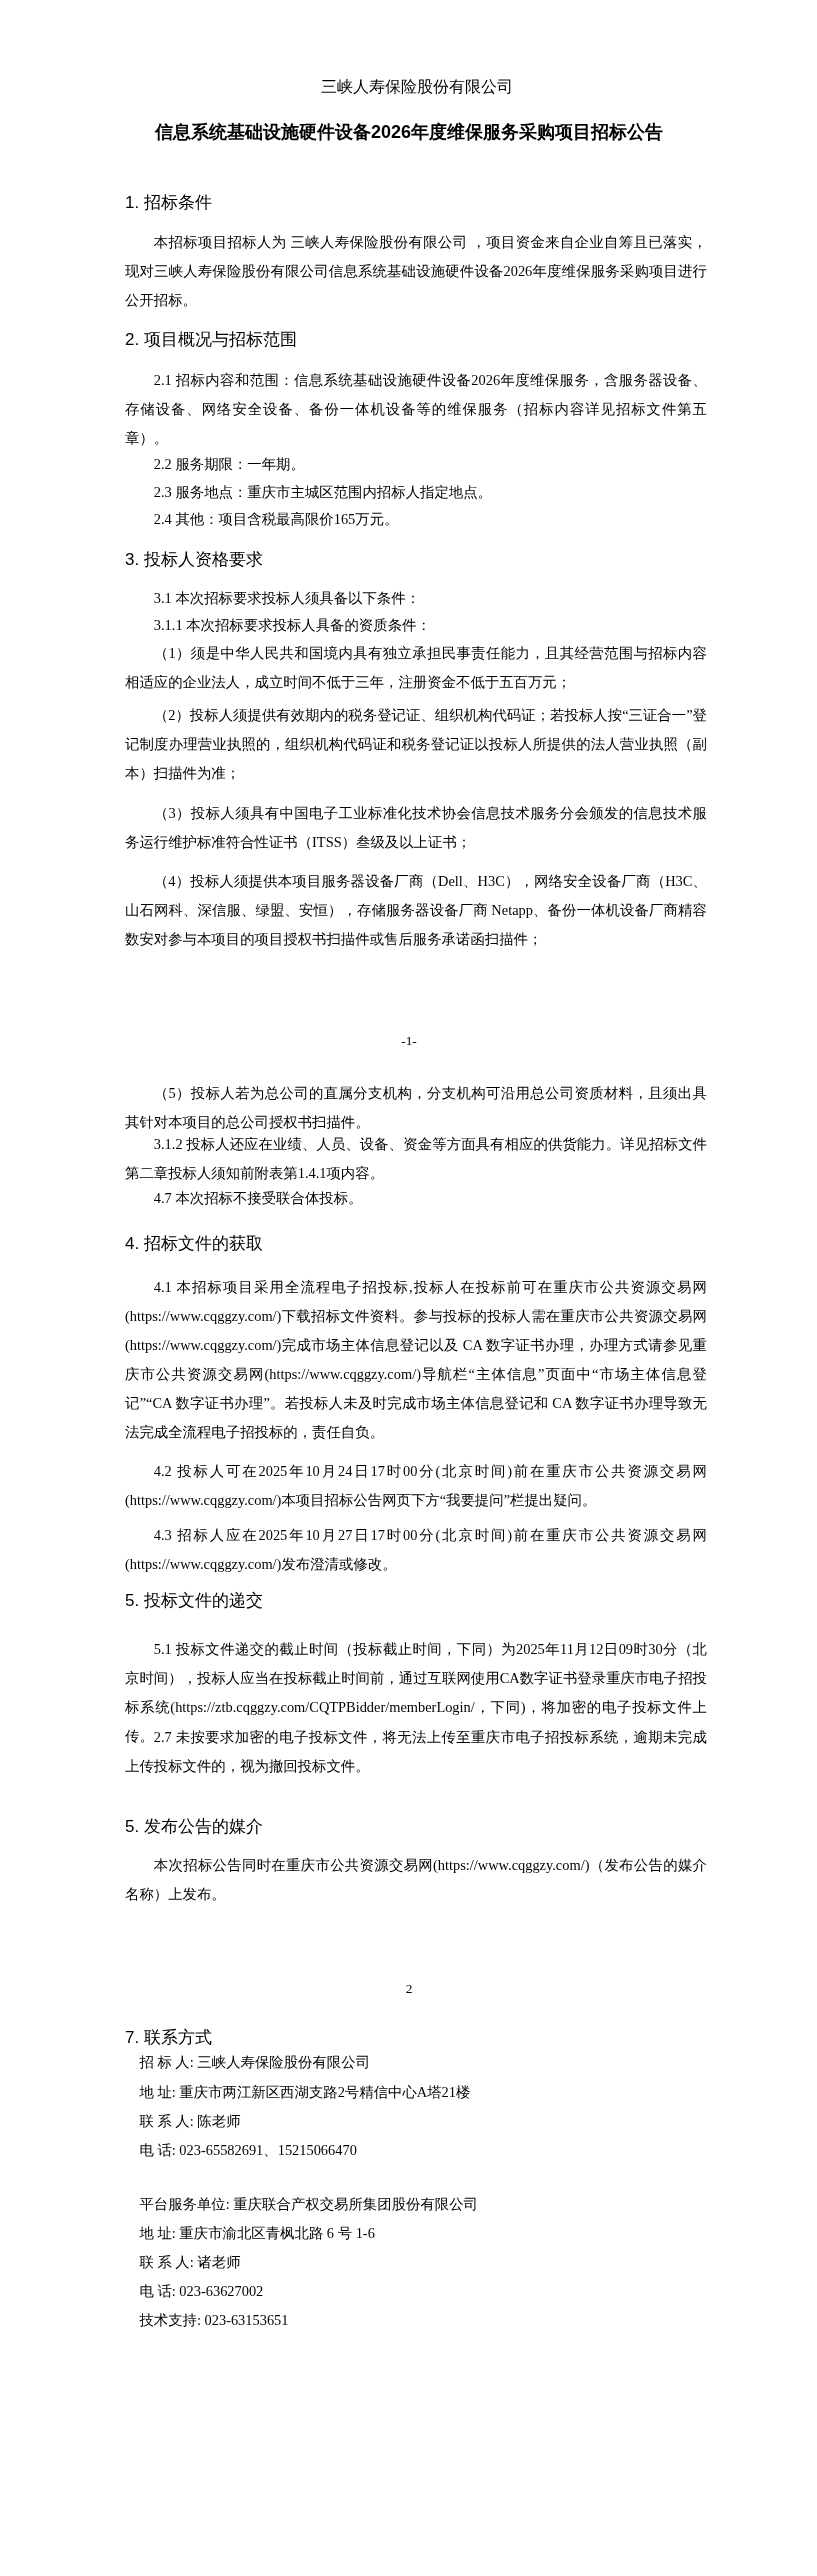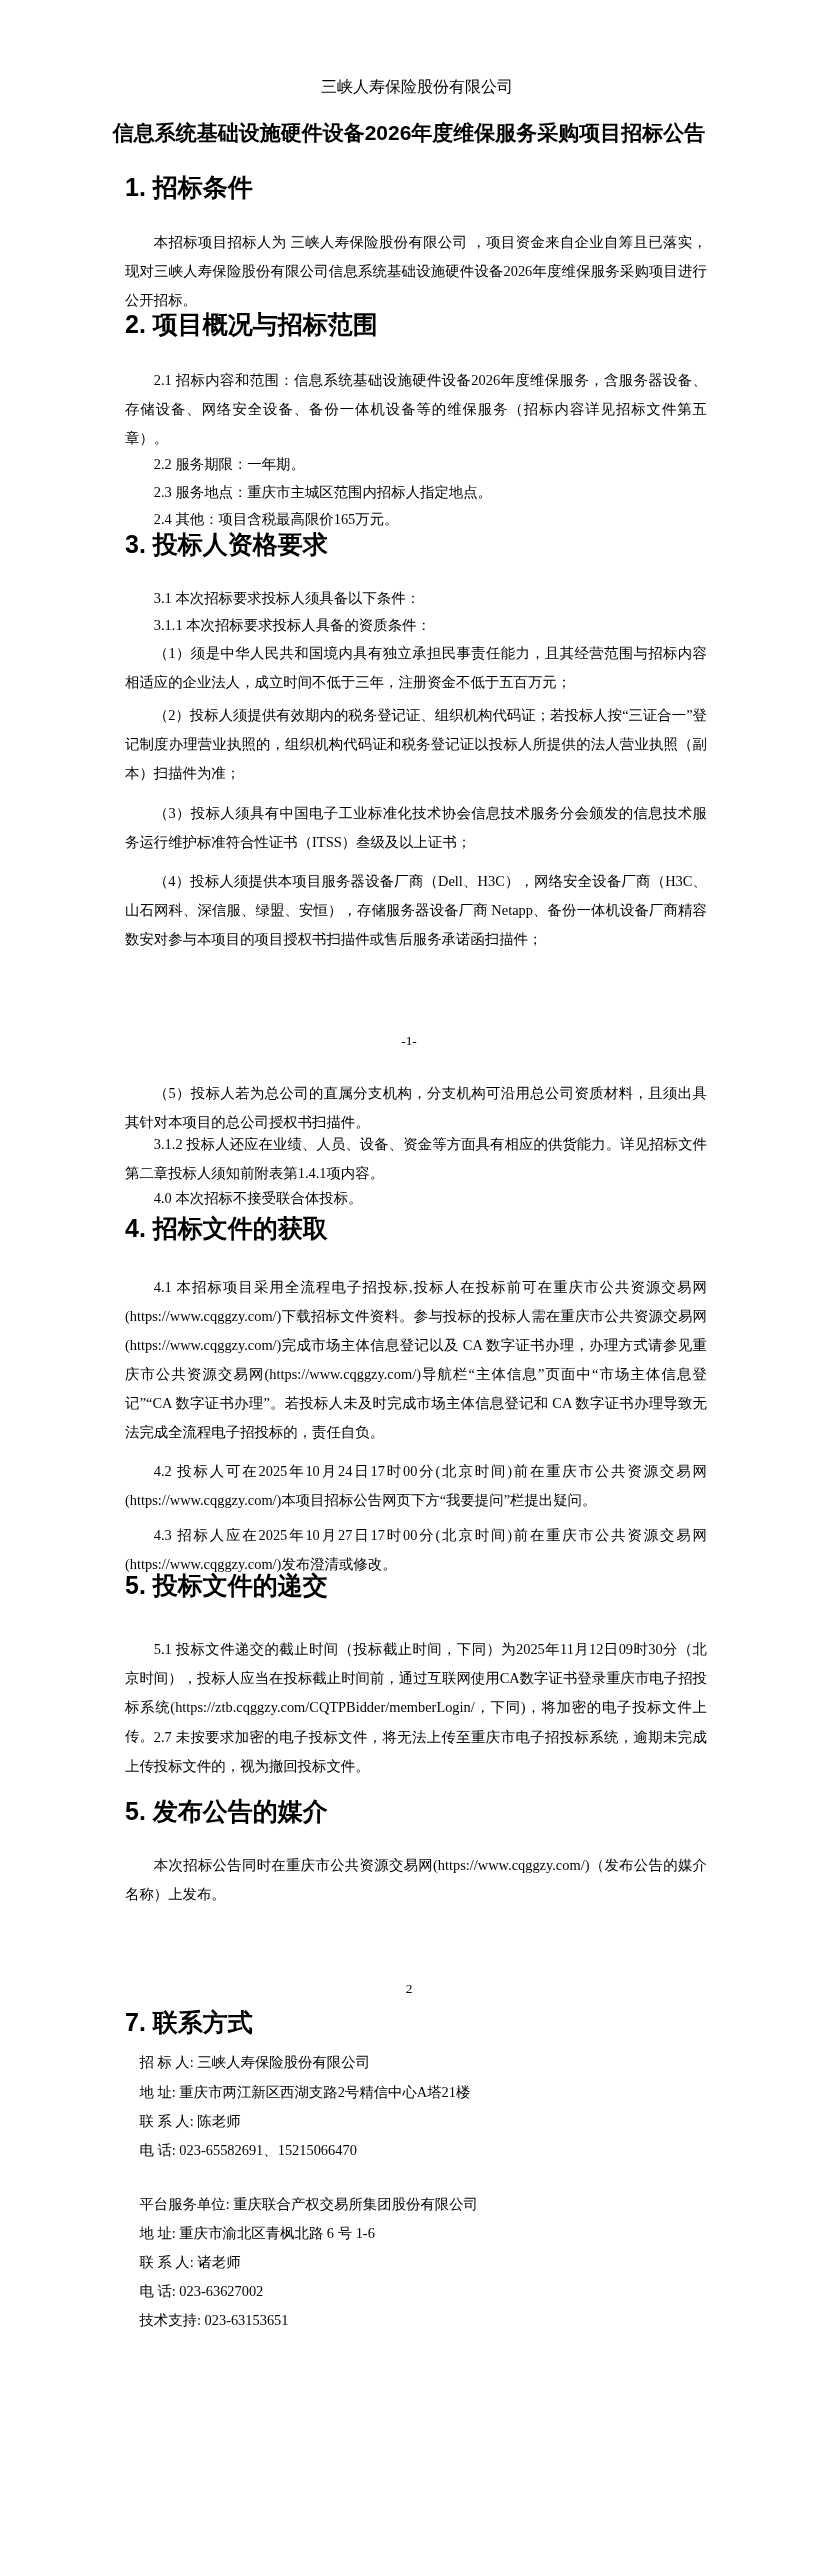--- a/index.html
+++ b/index.html
@@ -20,42 +20,43 @@
   .body-text {
     font-family: "Liberation Serif", "DejaVu Serif", serif;
     font-size: 14.4px;
     line-height: 29px;
     text-align: justify;
     text-align-last: left;
   }
   .ind { text-indent: 2em; margin-top: 19px; }
   .hd {
     font-family: "Liberation Sans", "DejaVu Sans", sans-serif;
-    font-weight: bold;
-    font-size: 25px;
+    font-weight: normal;
+    font-size: 17px;
     line-height: 26px;
     white-space: nowrap;
+    margin-top: 16px;
   }
   .ctr {
     left: 0;
     width: 818px;
     text-align: center;
     text-align-last: center;
   }
   .doc-title {
     font-family: "Liberation Sans", "DejaVu Sans", sans-serif;
     font-weight: normal;
     font-size: 16px;
     line-height: 23px;
     padding-left: 8px;
   }
   .doc-subtitle {
     font-family: "Liberation Sans", "DejaVu Sans", sans-serif;
     font-weight: bold;
-    font-size: 21px;
+    font-size: 18px;
     line-height: 23px;
   }
   .pgnum {
     font-family: "Liberation Serif", "DejaVu Serif", serif;
     font-size: 13.4px;
     line-height: 16.5px;
   }
   .contact { text-indent: 14.4px; }
 </style>
 </head>
@@ -94,21 +95,21 @@
   <div class="blk body-text ind" style="top:780px">（3）投标人须具有中国电子工业标准化技术协会信息技术服务分会颁发的信息技术服务运行维护标准符合性证书（ITSS）叁级及以上证书；</div>
 
   <div class="blk body-text ind" style="top:848px">（4）投标人须提供本项目服务器设备厂商（Dell、H3C），网络安全设备厂商（H3C、山石网科、深信服、绿盟、安恒），存储服务器设备厂商 Netapp、备份一体机设备厂商精容数安对参与本项目的项目授权书扫描件或售后服务承诺函扫描件；</div>
 
   <div class="blk ctr pgnum" style="top:1033px">-1-</div>
 
   <div class="blk body-text ind" style="top:1060px">（5）投标人若为总公司的直属分支机构，分支机构可沿用总公司资质材料，且须出具其针对本项目的总公司授权书扫描件。</div>
 
   <div class="blk body-text ind" style="top:1111px">3.1.2 投标人还应在业绩、人员、设备、资金等方面具有相应的供货能力。详见招标文件第二章投标人须知前附表第1.4.1项内容。</div>
 
-  <div class="blk body-text ind" style="top:1165px">4.0 本次招标不接受联合体投标。</div>
+  <div class="blk body-text ind" style="top:1165px">4.7 本次招标不接受联合体投标。</div>
 
   <div class="blk hd" style="top:1215px">4. 招标文件的获取</div>
 
   <div class="blk body-text ind" style="top:1254px">4.1  本招标项目采用全流程电子招投标,投标人在投标前可在重庆市公共资源交易网(https://www.cqggzy.com/)下载招标文件资料。参与投标的投标人需在重庆市公共资源交易网(https://www.cqggzy.com/)完成市场主体信息登记以及 CA 数字证书办理，办理方式请参见重庆市公共资源交易网(https://www.cqggzy.com/)导航栏“主体信息”页面中“市场主体信息登记”“CA 数字证书办理”。若投标人未及时完成市场主体信息登记和 CA 数字证书办理导致无法完成全流程电子招投标的，责任自负。</div>
 
   <div class="blk body-text ind" style="top:1438px">4.2  投标人可在2025年10月24日17时00分(北京时间)前在重庆市公共资源交易网(https://www.cqggzy.com/)本项目招标公告网页下方“我要提问”栏提出疑问。</div>
 
   <div class="blk body-text ind" style="top:1502px">4.3  招标人应在2025年10月27日17时00分(北京时间)前在重庆市公共资源交易网(https://www.cqggzy.com/)发布澄清或修改。</div>
 
   <div class="blk hd" style="top:1572px">5. 投标文件的递交</div>

